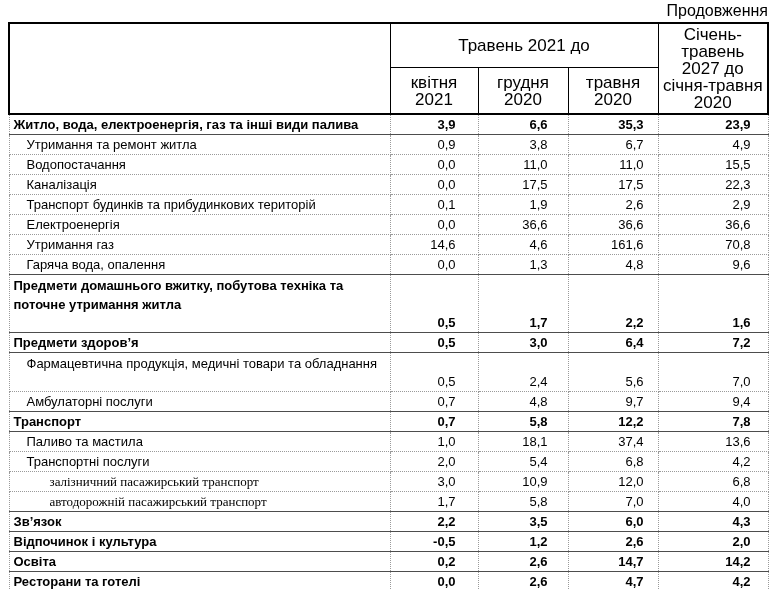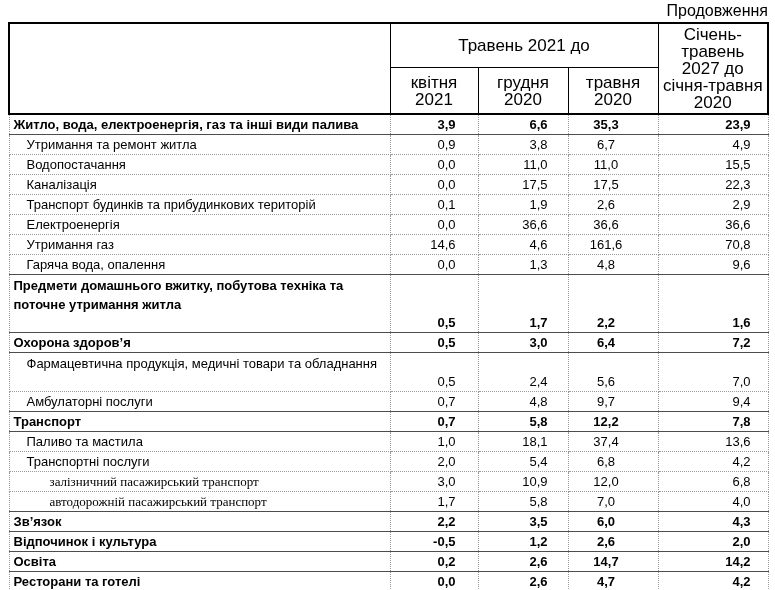--- a/index.html
+++ b/index.html
@@ -64,21 +64,21 @@
   }
   td.label            { text-align: left; }
   td.label.nowrap     { white-space: nowrap; overflow: hidden; }
   td.label.wrap       { line-height: 19px; padding-top: 1px; padding-bottom: 18px; }
   td.indent-0         { padding-left: 4px;  }
   td.indent-1         { padding-left: 17px; }
   td.indent-2         { padding-left: 40px; font-family: Liberation Serif, serif; }
   td.val              { text-align: right; }
   td.val.c1           { padding-right: 22px; }
   td.val.c2           { padding-right: 20px; }
-  td.val.c3           { padding-right: 14px; text-align: center; }
+  td.val.c3           { padding-right: 14px; }
   td.val.c4           { padding-right: 17px; }
 </style>
 </head>
 <body>
 
 <div class="sheet">
 
   <div class="continuation">Продовження</div>
 
   <table class="stat-table">
@@ -159,21 +159,21 @@
           <td class="val c4">9,6</td>
         </tr>
         <tr class="bold-row">
           <td class="label indent-0 wrap">Предмети домашнього вжитку, побутова техніка та поточне утримання житла</td>
           <td class="val c1">0,5</td>
           <td class="val c2">1,7</td>
           <td class="val c3">2,2</td>
           <td class="val c4">1,6</td>
         </tr>
         <tr class="bold-row">
-          <td class="label indent-0 nowrap">Охорона здоров’я</td>
+          <td class="label indent-0 nowrap">Предмети здоров’я</td>
           <td class="val c1">0,5</td>
           <td class="val c2">3,0</td>
           <td class="val c3">6,4</td>
           <td class="val c4">7,2</td>
         </tr>
         <tr>
           <td class="label indent-1 wrap">Фармацевтична продукція, медичні товари та обладнання</td>
           <td class="val c1">0,5</td>
           <td class="val c2">2,4</td>
           <td class="val c3">5,6</td>

